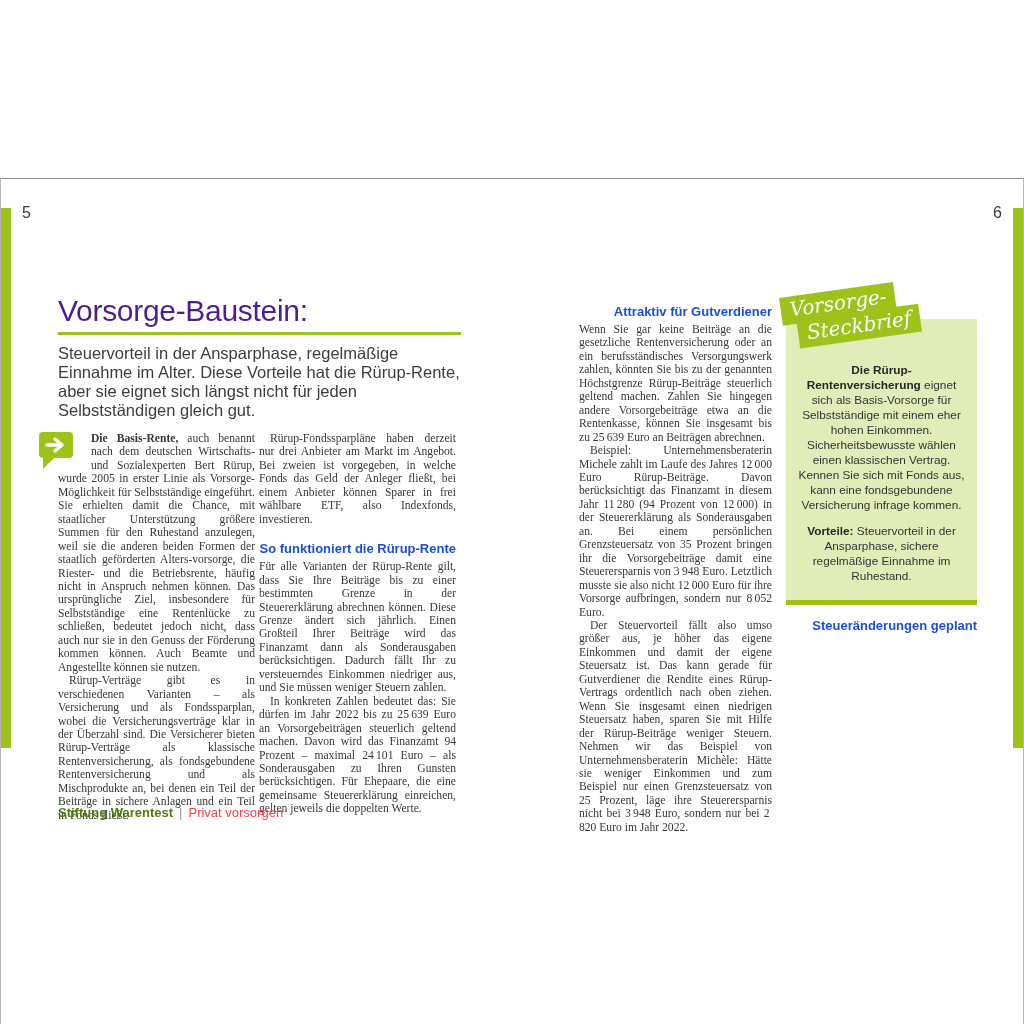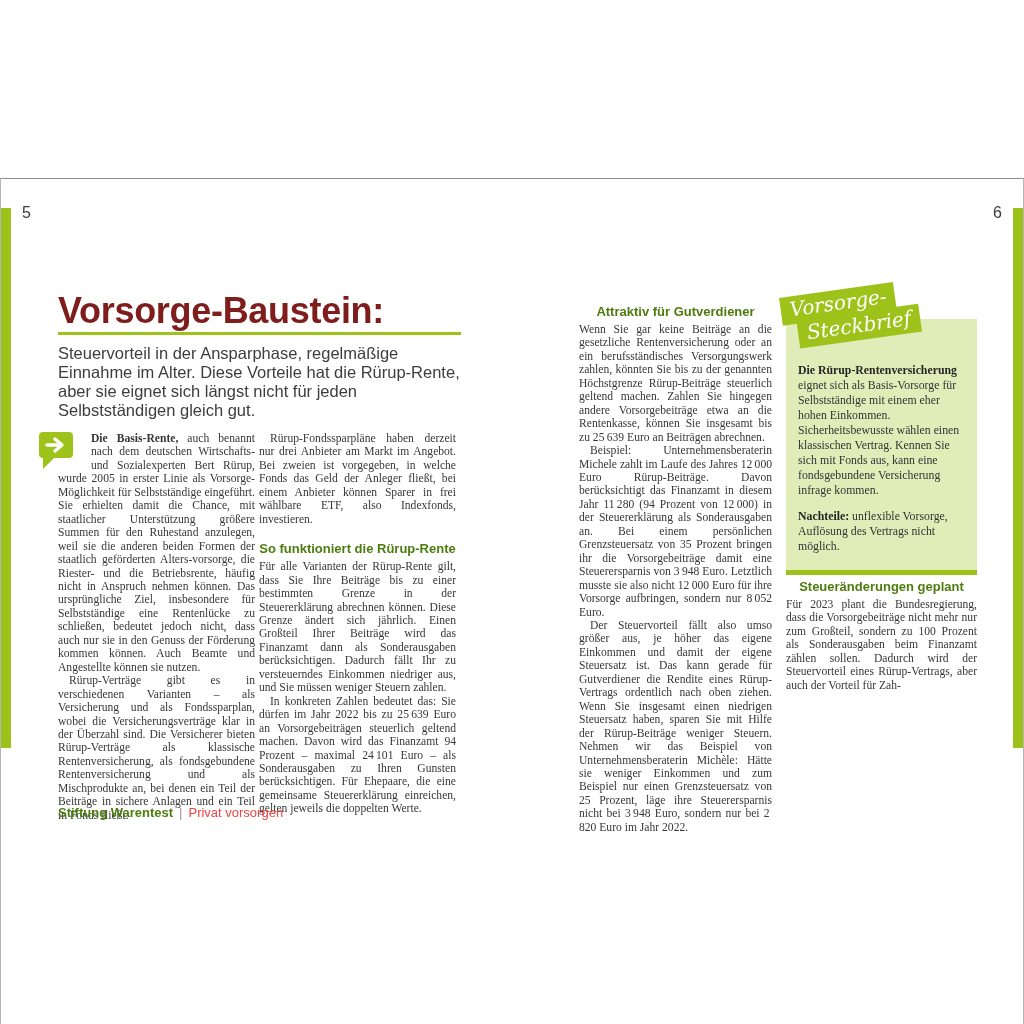--- a/index.html
+++ b/index.html
@@ -13,66 +13,66 @@
 
   .green-bar { position:absolute; top:29px; width:10px; height:540px; background:#9dc31a; }
   .green-bar.left { left:0; }
   .green-bar.right { right:0; }
 
   .pagenum { position:absolute; top:25px; font-size:16px; color:#3a3a3a; }
   .pagenum.left { left:21px; }
   .pagenum.right { right:21px; }
 
   .title-block { position:absolute; left:57px; top:116px; width:403px; }
-  h1 { font-size:36px; line-height:31px; font-weight:bold; color:#7f1d1d;
+  h1 { font-size:30px; line-height:31px; font-weight:normal; color:#4c1d95;
        letter-spacing:-0.3px; }
   .rule { width:403px; height:3px; background:#9dc31a; margin-top:6px; }
   .standfirst { margin-top:9px; font-size:16.5px; line-height:19px; color:#3d3d3d; }
 
   .col { position:absolute; font-family:"Liberation Serif","DejaVu Serif",serif;
          font-size:11.6px; line-height:13.45px; color:#373737;
          text-align:justify; hyphens:auto; }
   .col1 { left:57px;  top:253px; width:197px; }
   .col2 { left:258px; top:253px; width:197px; }
   .col3 { left:578px; top:125px; width:193px; }
   .col4 { left:785px; top:122px; width:191px;
           font-family:"Liberation Serif","DejaVu Serif",serif; }
 
   .col p.indent { text-indent:11px; }
   .lead { font-weight:bold; }
   .subhead { font-family:"Liberation Sans",sans-serif; font-weight:bold;
-             font-size:13px; line-height:15px; color:#4d7c0f;
-             margin:15px 0 4px; text-align:center; }
+             font-size:13px; line-height:15px; color:#1d4ed8;
+             margin:15px 0 4px; text-align:right; }
   .subhead.first { margin-top:0; margin-bottom:4px; }
 
   .arrow-float { float:left; width:34px; height:27px; margin-left:-19px;
                  margin-right:18px; overflow:visible; }
   .arrow-float svg { display:block; }
 
   .footer { position:absolute; left:57px; top:626px; font-size:13px; }
   .footer .brand { color:#4d7c0f; font-weight:bold; }
   .footer .sep { color:#9a9a9a; margin:0 6px; }
   .footer .series { color:#ef4444; }
 
   .steckbrief { position:relative; margin-top:18px; background:#e0edb9;
                 padding:44px 12px 16px 12px; border-bottom:5px solid #9dc31a; }
   .steck-label { position:absolute; left:-7px; top:-21px; transform:rotate(-8deg);
                  transform-origin:left top; }
   .steck-strip { display:inline-block; background:#9dc31a; color:#fff;
                  font-family:"DejaVu Serif","Liberation Serif",serif;
                  font-style:italic; font-size:20px; line-height:22px;
                  padding:2px 9px 4px; }
   .steck-strip.s2 { margin-left:14px; margin-top:-3px; }
-  .steckbrief p { font-family:Liberation Serif, serif; font-size:11.8px;
-                  line-height:15px; color:#333; text-align:left;
+  .steckbrief p { font-family:Liberation Sans, sans-serif; font-size:11.8px;
+                  line-height:15px; color:#333; text-align:center;
                   margin-bottom:11px; }
   .steckbrief p:last-child { margin-bottom:0; }
   .steckbrief b { color:#262626; }
 
-  .steuer { margin-top:4px; }
+  .steuer { margin-top:13px; }
 </style>
 </head>
 <body>
 
 <div class="canvas">
   <div class="page-area">
 
     <div class="green-bar left"></div>
     <div class="green-bar right"></div>
 
@@ -120,24 +120,23 @@
     </div>
 
     <div class="col col4">
 
       <div class="steckbrief">
         <div class="steck-label">
           <span class="steck-strip">Vorsorge-</span><br>
           <span class="steck-strip s2">Steckbrief</span>
         </div>
         <p><b>Die Rürup-Rentenversicherung</b><span> eignet sich als Basis-Vorsorge für Selbstständige mit einem eher hohen Einkommen. Sicherheitsbewusste wählen einen klassischen Vertrag. Kennen Sie sich mit Fonds aus, kann eine fondsgebundene Versicherung infrage kommen.</span></p>
-        <p><b>Nachteile:</b><span> unflexible Vorsorge, Auflösung des Vertrags nicht möglich.</span></p>
+        <p><b>Vorteile:</b><span> Steuervorteil in der Ansparphase, sichere regelmäßige Einnahme im Ruhestand.</span></p>
       </div>
 
       <div class="steuer">
         <h3 class="subhead first">Steueränderungen geplant</h3>
-        <p>Für 2023 plant die Bundesregierung, dass die Vorsorgebeiträge nicht mehr nur zum Großteil, sondern zu 100 Prozent als Sonderausgaben beim Finanzamt zählen sollen. Dadurch wird der Steuervorteil eines Rürup-Vertrags, aber auch der Vorteil für Zah-</p>
       </div>
 
     </div>
 
   </div>
 </div>
 
 </body></html>

